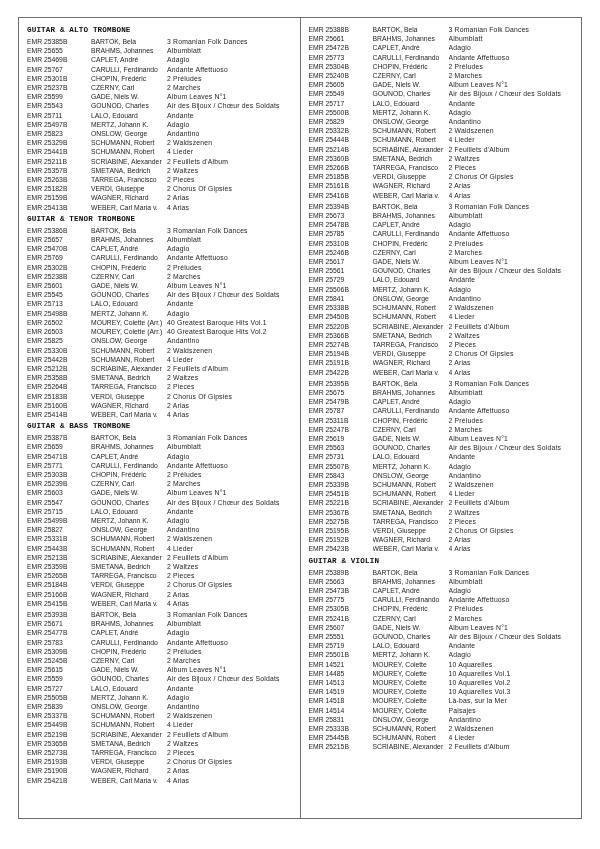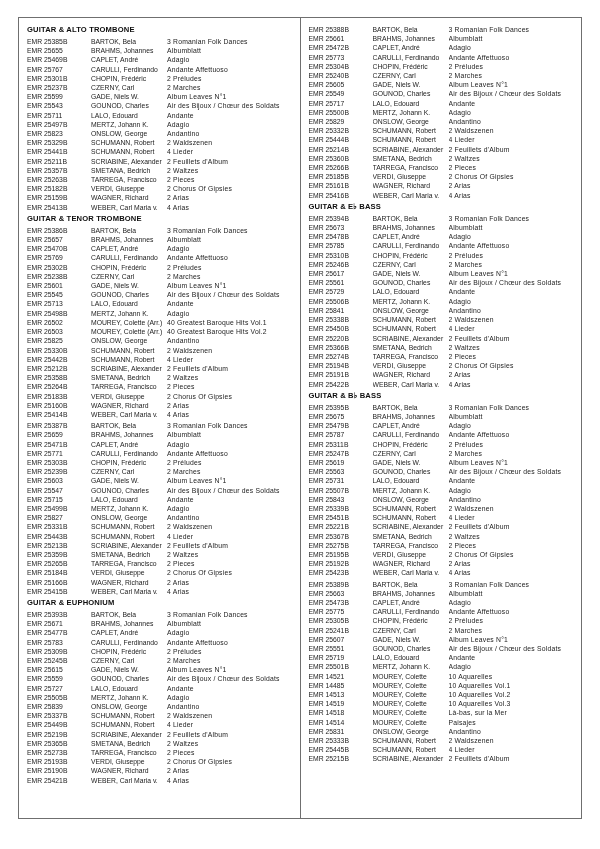--- a/index.html
+++ b/index.html
@@ -38,20 +38,21 @@
   .section { margin-top: 2px; }
   .section:first-child { margin-top: 2px; }
   .section-title {
     font-size: 7.6px;
     line-height: 10px;
     font-weight: bold;
     color: #0e0e0e;
     letter-spacing: 0.15px;
     margin-bottom: 2px;
     white-space: nowrap;
+    font-family: Liberation Mono, monospace;
   }
   .row {
     display: flex;
     font-size: 6.8px;
     line-height: 9.2px;
     color: #1c1c1c;
     white-space: nowrap;
   }
   .ref      { flex: 0 0 64px; width: 64px; overflow: hidden; }
   .composer { flex: 0 0 76px; width: 76px; overflow: hidden; }
@@ -262,20 +263,21 @@
           <span class="composer">WAGNER, Richard</span>
           <span class="title">2 Arias</span>
         </div>
         <div class="row">
           <span class="ref">EMR 25414B</span>
           <span class="composer">WEBER, Carl Maria v.</span>
           <span class="title">4 Arias</span>
         </div>
       </div>
       <div class="section">
+        <div class="section-title">GUITAR &amp; BASS TROMBONE</div>
         <div class="row">
           <span class="ref">EMR 25387B</span>
           <span class="composer">BARTOK, Bela</span>
           <span class="title">3 Romanian Folk Dances</span>
         </div>
         <div class="row">
           <span class="ref">EMR 25659</span>
           <span class="composer">BRAHMS, Johannes</span>
           <span class="title">Albumblatt</span>
         </div>
@@ -359,21 +361,20 @@
           <span class="composer">WAGNER, Richard</span>
           <span class="title">2 Arias</span>
         </div>
         <div class="row">
           <span class="ref">EMR 25415B</span>
           <span class="composer">WEBER, Carl Maria v.</span>
           <span class="title">4 Arias</span>
         </div>
       </div>
       <div class="section">
-        <div class="section-title">GUITAR &amp; EUPHONIUM</div>
         <div class="row">
           <span class="ref">EMR 25393B</span>
           <span class="composer">BARTOK, Bela</span>
           <span class="title">3 Romanian Folk Dances</span>
         </div>
         <div class="row">
           <span class="ref">EMR 25671</span>
           <span class="composer">BRAHMS, Johannes</span>
           <span class="title">Albumblatt</span>
         </div>
@@ -557,21 +558,20 @@
           <span class="composer">WAGNER, Richard</span>
           <span class="title">2 Arias</span>
         </div>
         <div class="row">
           <span class="ref">EMR 25416B</span>
           <span class="composer">WEBER, Carl Maria v.</span>
           <span class="title">4 Arias</span>
         </div>
       </div>
       <div class="section">
-        <div class="section-title">GUITAR &amp; E♭ BASS</div>
         <div class="row">
           <span class="ref">EMR 25394B</span>
           <span class="composer">BARTOK, Bela</span>
           <span class="title">3 Romanian Folk Dances</span>
         </div>
         <div class="row">
           <span class="ref">EMR 25673</span>
           <span class="composer">BRAHMS, Johannes</span>
           <span class="title">Albumblatt</span>
         </div>
@@ -655,21 +655,20 @@
           <span class="composer">WAGNER, Richard</span>
           <span class="title">2 Arias</span>
         </div>
         <div class="row">
           <span class="ref">EMR 25422B</span>
           <span class="composer">WEBER, Carl Maria v.</span>
           <span class="title">4 Arias</span>
         </div>
       </div>
       <div class="section">
-        <div class="section-title">GUITAR &amp; B♭ BASS</div>
         <div class="row">
           <span class="ref">EMR 25395B</span>
           <span class="composer">BARTOK, Bela</span>
           <span class="title">3 Romanian Folk Dances</span>
         </div>
         <div class="row">
           <span class="ref">EMR 25675</span>
           <span class="composer">BRAHMS, Johannes</span>
           <span class="title">Albumblatt</span>
         </div>
@@ -753,20 +752,21 @@
           <span class="composer">WAGNER, Richard</span>
           <span class="title">2 Arias</span>
         </div>
         <div class="row">
           <span class="ref">EMR 25423B</span>
           <span class="composer">WEBER, Carl Maria v.</span>
           <span class="title">4 Arias</span>
         </div>
       </div>
       <div class="section">
+        <div class="section-title">GUITAR &amp; VIOLIN</div>
         <div class="row">
           <span class="ref">EMR 25389B</span>
           <span class="composer">BARTOK, Bela</span>
           <span class="title">3 Romanian Folk Dances</span>
         </div>
         <div class="row">
           <span class="ref">EMR 25663</span>
           <span class="composer">BRAHMS, Johannes</span>
           <span class="title">Albumblatt</span>
         </div>

